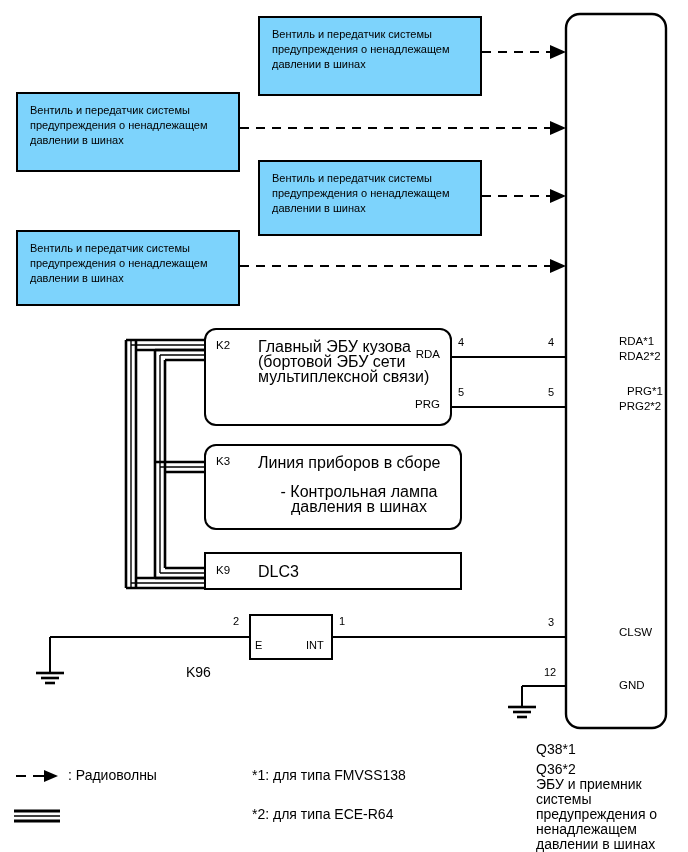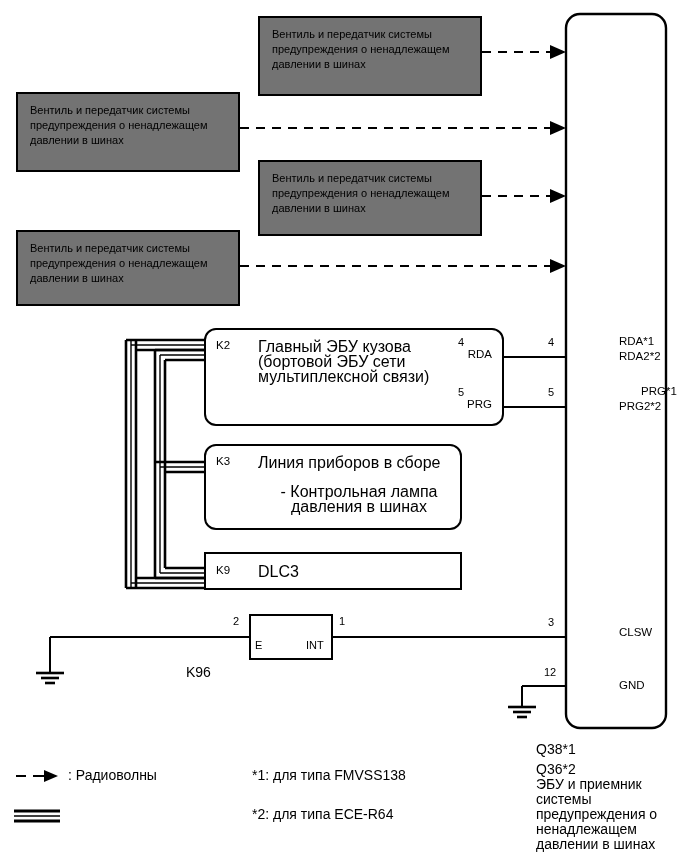--- a/index.html
+++ b/index.html
@@ -1,21 +1,21 @@
 <!DOCTYPE html>
 <html><head>
 <meta charset="utf-8">
 <style>
   html,body{margin:0;padding:0;background:#fff;}
   body{width:688px;height:852px;position:relative;overflow:hidden;
        font-family:"Liberation Sans","DejaVu Sans",sans-serif;color:#000;}
   #diagram{position:absolute;left:0;top:0;width:688px;height:852px;}
   .abs{position:absolute;}
   
-  .sensor-box{border:2px solid #000;background:#737373;box-sizing:border-box;}
+  .sensor-box{border:2px solid #000;background:#7dd3fc;box-sizing:border-box;}
   .sensor-text{position:absolute;left:12px;top:9px;font-size:11px;line-height:15px;width:92%;}
   
   .unit-box{border:2px solid #000;background:#fff;box-sizing:border-box;border-radius:12px;}
   .unit-box.square{border-radius:0;}
   .unit-code{position:absolute;font-size:11.5px;}
   .unit-title{position:absolute;font-size:16px;line-height:15px;}
   .pin-name{position:absolute;font-size:11.5px;}
   .pin-num{position:absolute;font-size:11px;}
   .conn-label{position:absolute;font-size:11.5px;line-height:15px;padding-left:45px;}
   .note{position:absolute;font-size:14px;line-height:15px;}
@@ -133,21 +133,21 @@
   </div>
 
   <div class="abs sensor-box" style="left:258px;top:160px;width:224px;height:76px;">
     <div class="sensor-text">Вентиль и передатчик системы предупреждения о ненадлежащем давлении в шинах</div>
   </div>
 
   <div class="abs sensor-box" style="left:16px;top:230px;width:224px;height:76px;">
     <div class="sensor-text">Вентиль и передатчик системы предупреждения о ненадлежащем давлении в шинах</div>
   </div>
 
-  <div class="abs unit-box" style="left:204px;top:328px;width:300px;height:98px;">
+  <div class="abs unit-box" style="left:204px;top:328px;width:248px;height:98px;">
     <div class="unit-code" style="left:10px;top:9px;">K2</div>
     <div class="unit-title" style="left:52px;top:9px;width:175px;">Главный ЭБУ кузова (бортовой ЭБУ сети мультиплексной связи)</div>
     <div class="pin-name" style="right:10px;top:18px;">RDA</div>
     <div class="pin-name" style="right:10px;top:68px;">PRG</div>
   </div>
   <div class="abs pin-num" style="left:458px;top:336px;">4</div>
   <div class="abs pin-num" style="left:458px;top:386px;">5</div>
 
   <div class="abs unit-box" style="left:204px;top:444px;width:258px;height:86px;">
     <div class="unit-code" style="left:10px;top:9px;">K3</div>
@@ -166,21 +166,21 @@
   <div class="abs sw-term" style="left:255px;top:639px;">E</div>
   <div class="abs sw-term" style="left:306px;top:639px;">INT</div>
 
   <div class="abs note" style="left:186px;top:665px;">K96</div>
 
   <div class="abs pin-num" style="left:548px;top:336px;">4</div>
   <div class="abs conn-label" style="left:574px;top:334px;">RDA*1</div>
   <div class="abs conn-label" style="left:574px;top:349px;">RDA2*2</div>
 
   <div class="abs pin-num" style="left:548px;top:386px;">5</div>
-  <div class="abs conn-label" style="left:596px;top:384px;">PRG*1</div>
+  <div class="abs conn-label" style="left:582px;top:384px;">PRG*1</div>
   <div class="abs conn-label" style="left:574px;top:399px;">PRG2*2</div>
 
   <div class="abs pin-num" style="left:548px;top:616px;">3</div>
   <div class="abs conn-label" style="left:574px;top:625px;">CLSW</div>
 
   <div class="abs pin-num" style="left:544px;top:666px;">12</div>
   <div class="abs conn-label" style="left:574px;top:678px;">GND</div>
 
   <div class="abs note" style="left:536px;top:742px;">Q38*1</div>
   <div class="abs note" style="left:536px;top:762px;">Q36*2</div>

